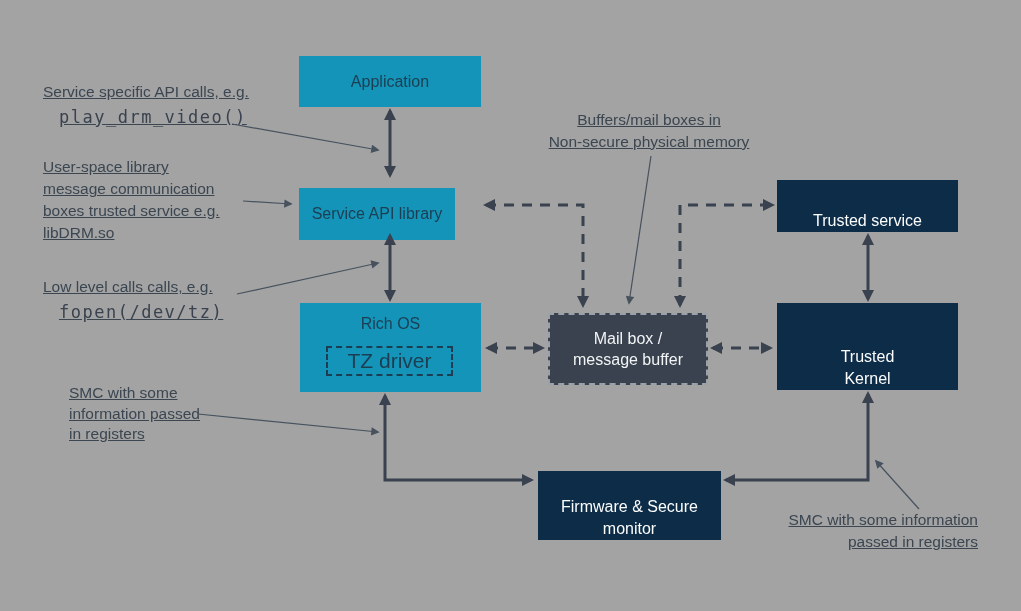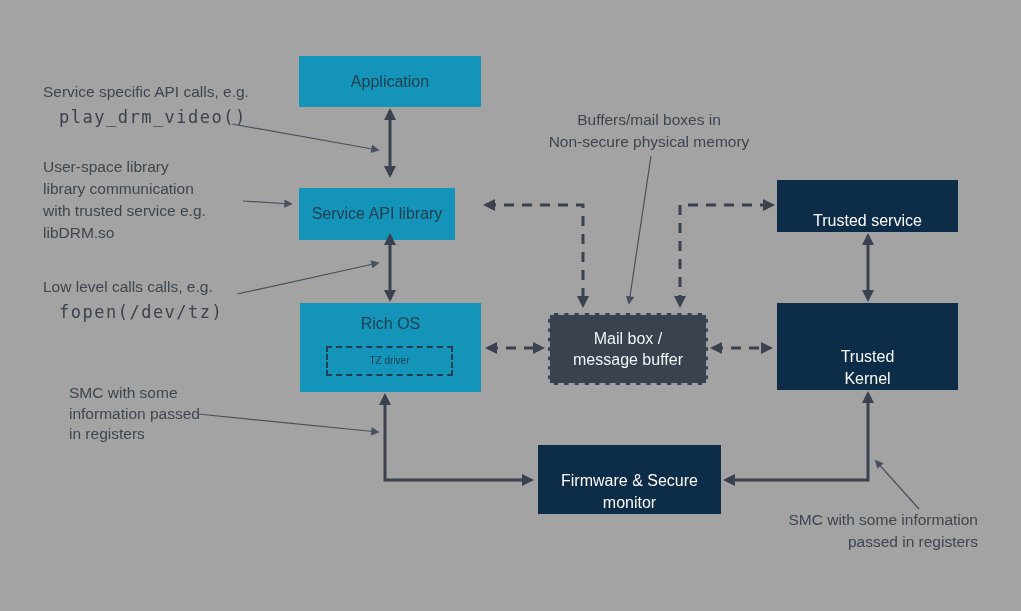--- a/index.html
+++ b/index.html
@@ -15,28 +15,28 @@
   }
   .cyan  { background:#1494B8; color:#1C3E52; }
   .navy  { background:#0D2C48; color:#FCFDFD;justify-content:flex-end; }
   .slate { background:#39424E; color:#F2F4F5; border:2px dashed #9AA1A9; }
   .box-application       { left:299px; top:56px;  width:182px; height:51px; }
   .box-service-api       { left:299px; top:188px; width:156px; height:52px;justify-content:center; }
   .box-rich-os           { left:300px; top:303px; width:181px; height:89px; justify-content:flex-start; padding-top:10px; }
   .tz-driver {
     position:absolute; left:26px; top:43px; width:127px; height:30px;
     border:2px dashed #1C3E52; display:flex; align-items:center; justify-content:center;
-    font-size:10px; color:#1C3E52;
+    font-size:21px; color:#1C3E52;
   }
   .box-mailbox           { left:548px; top:313px; width:160px; height:72px; font-size:16px; line-height:21px; }
   .box-trusted-service   { left:777px; top:180px; width:181px; height:52px; }
   .box-trusted-kernel    { left:777px; top:303px; width:181px; height:87px; }
-  .box-firmware          { left:538px; top:445px; width:183px; height:69px; }
+  .box-firmware          { left:538px; top:471px; width:183px; height:69px; }
   .ann {
-    position:absolute; font-size:15.5px; line-height:21.5px; color:#3B4651; z-index:2; white-space:nowrap;
+    position:absolute; font-size:15.5px; line-height:21.5px; color:#3B4651; z-index:2; white-space:nowrap;text-decoration:underline;
   }
   .ann-service-calls { left:43px; top:81px; }
   .ann-userspace     { left:43px; top:156px; line-height:22px; }
   .ann-lowlevel      { left:43px; top:276px; }
   .ann-smc-left      { left:43px; top:383px; line-height:20.5px;margin-left:26px; }
   .ann-buffers       { left:518px; top:109px; width:262px; text-align:center; }
   .ann-smc-right     { left:690px; top:509px; width:288px; text-align:right; }
   .code {
     font-family:"DejaVu Sans Mono","Liberation Mono",monospace;
     font-size:17px; letter-spacing:1.5px; color:#39424E; margin-top:4px;margin-left:16px;
@@ -116,22 +116,22 @@
     <span>monitor</span>
   </div>
 
   <div class="ann ann-service-calls">
     <div>Service specific API calls, e.g.</div>
     <div class="code">play_drm_video()</div>
   </div>
 
   <div class="ann ann-userspace">
     <div>User-space library</div>
-    <div>library communication</div>
-    <div>with trusted service e.g.</div>
+    <div>message communication</div>
+    <div>boxes trusted service e.g.</div>
     <div>libDRM.so</div>
   </div>
 
   <div class="ann ann-lowlevel">
     <div>Low level calls calls, e.g.</div>
     <div class="code">fopen(/dev/tz)</div>
   </div>
 
   <div class="ann ann-smc-left">
     <div>SMC with some</div>

